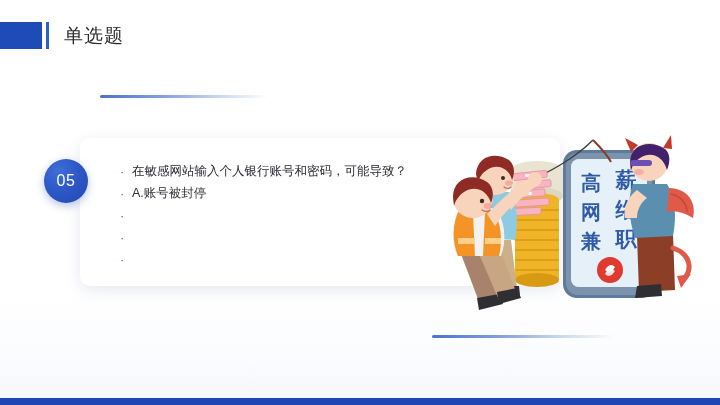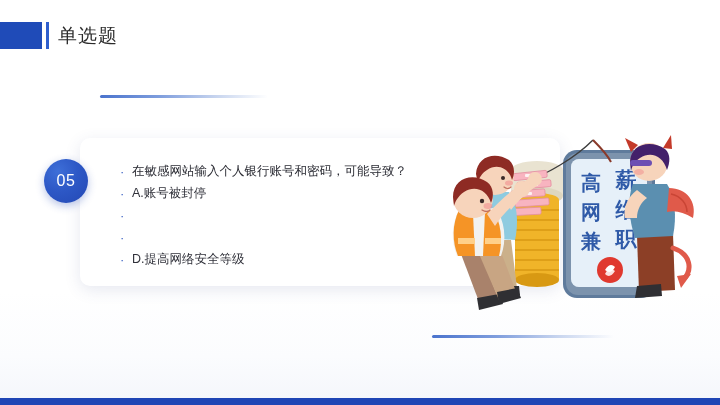--- a/index.html
+++ b/index.html
@@ -34,21 +34,21 @@
   .header-tick {
     position: absolute;
     left: 46px;
     top: 22px;
     width: 3px;
     height: 27px;
     background: #2f5fcd;
   }
   .header-title {
     position: absolute;
-    left: 58px;
+    left: 64px;
     top: 22px;
     height: 27px;
     line-height: 27px;
     font-size: 19px;
     letter-spacing: 1px;
     color: #2b2b2b;
     white-space: nowrap;
   }
 
   
@@ -173,21 +173,20 @@
       <span class="txt">A.账号被封停</span>
     </div>
     <div class="qrow">
       <span class="dot">·</span>
     </div>
     <div class="qrow">
       <span class="dot">·</span>
     </div>
     <div class="qrow">
       <span class="dot">·</span>
-      <span class="txt">D.提高网络安全等级</span>
     </div>
   </div>
 
   <div class="illo">
     <svg width="295" height="195" viewBox="0 0 295 195" xmlns="http://www.w3.org/2000/svg">
 
       <g opacity="0.95">
         <ellipse cx="112" cy="52" rx="26" ry="9" fill="#e8e2cf"></ellipse>
         <rect x="86" y="52" width="52" height="26" fill="#e8e2cf"></rect>
         <ellipse cx="112" cy="78" rx="26" ry="9" fill="#dcd5bd"></ellipse>

